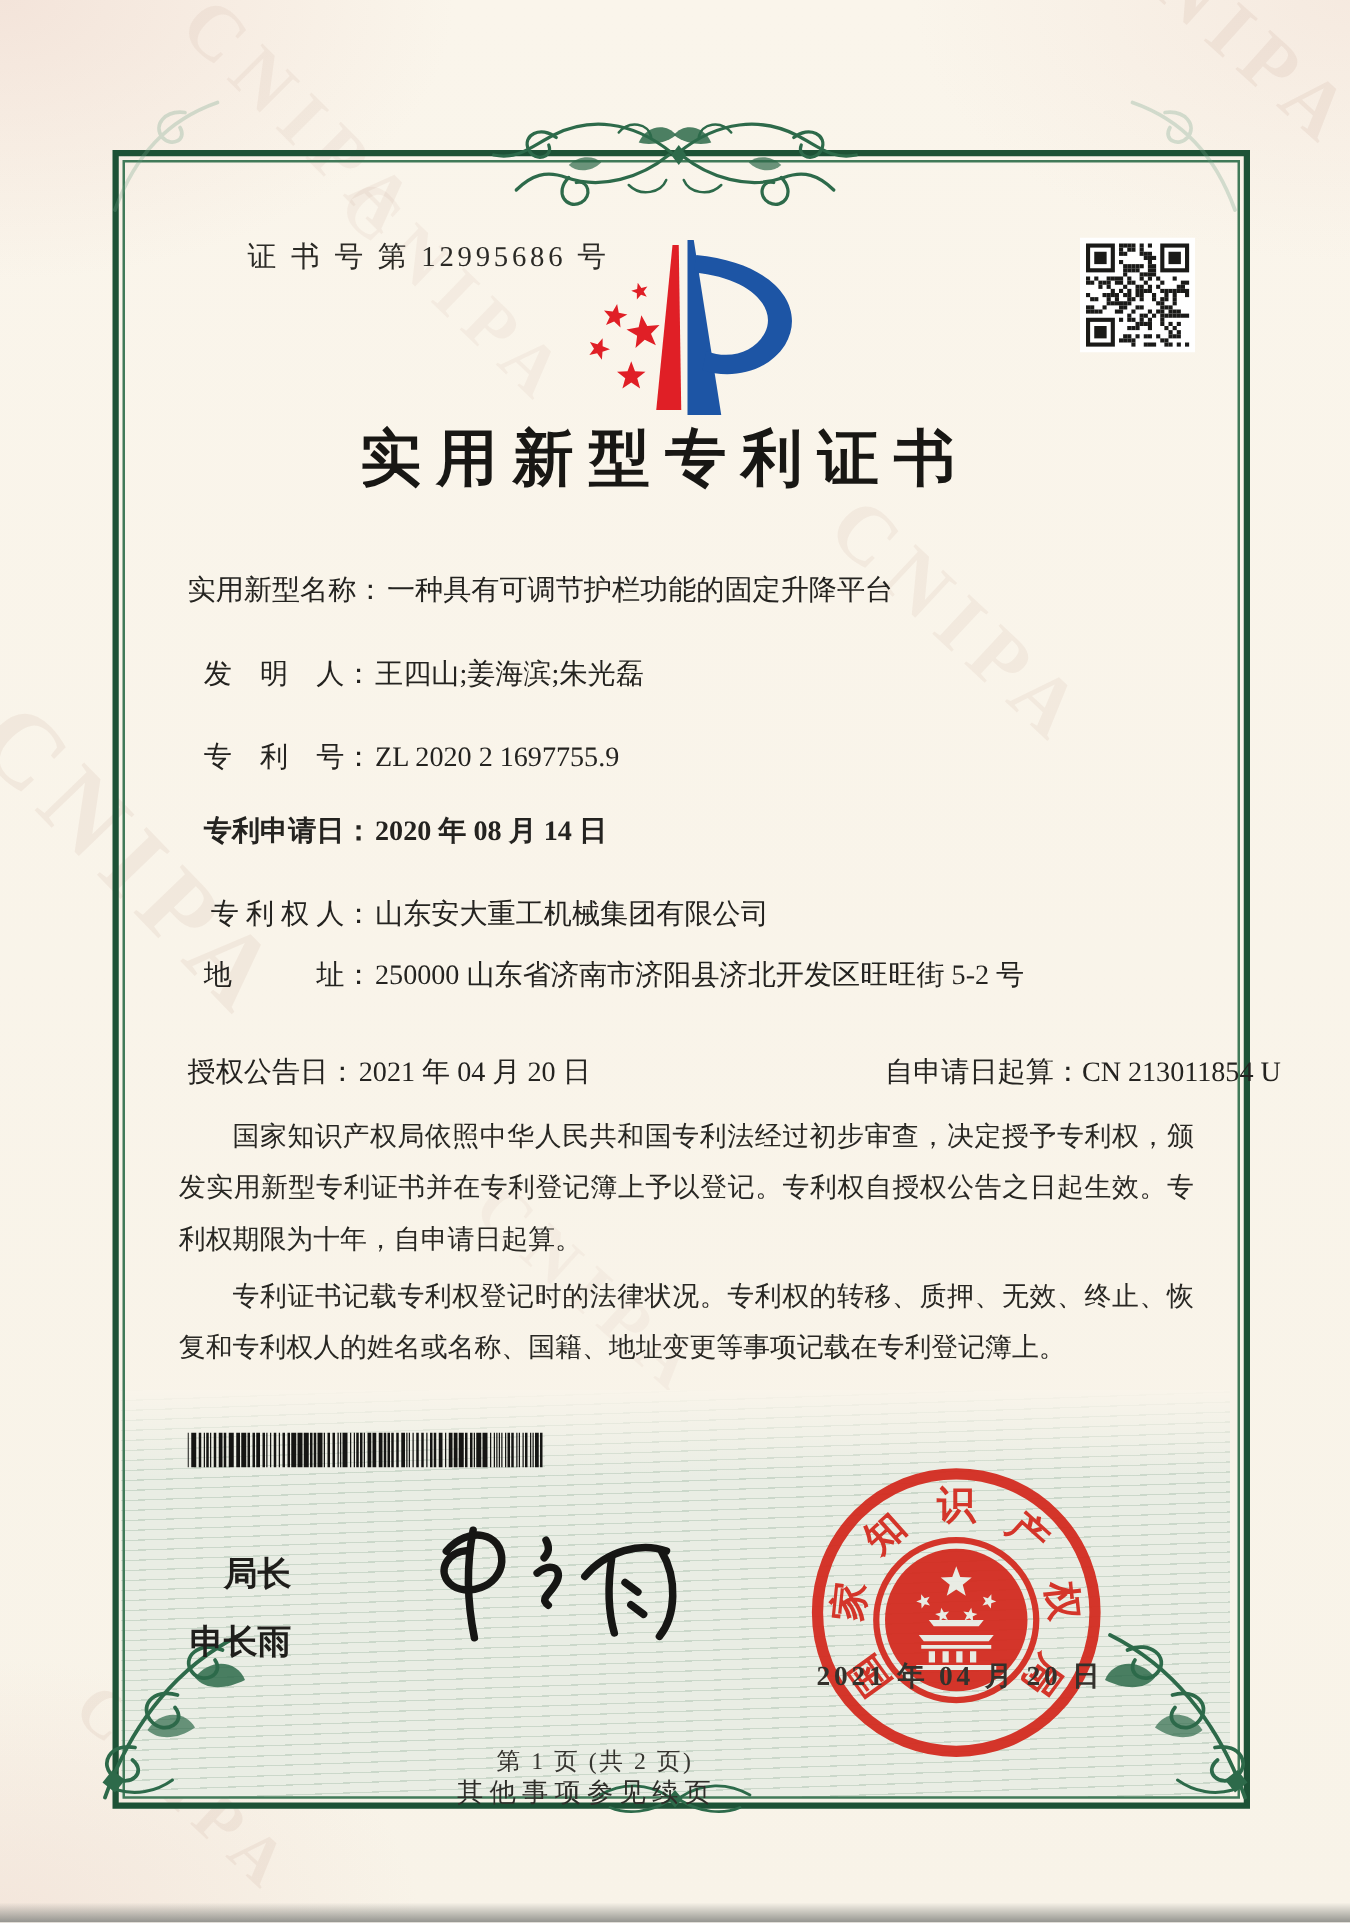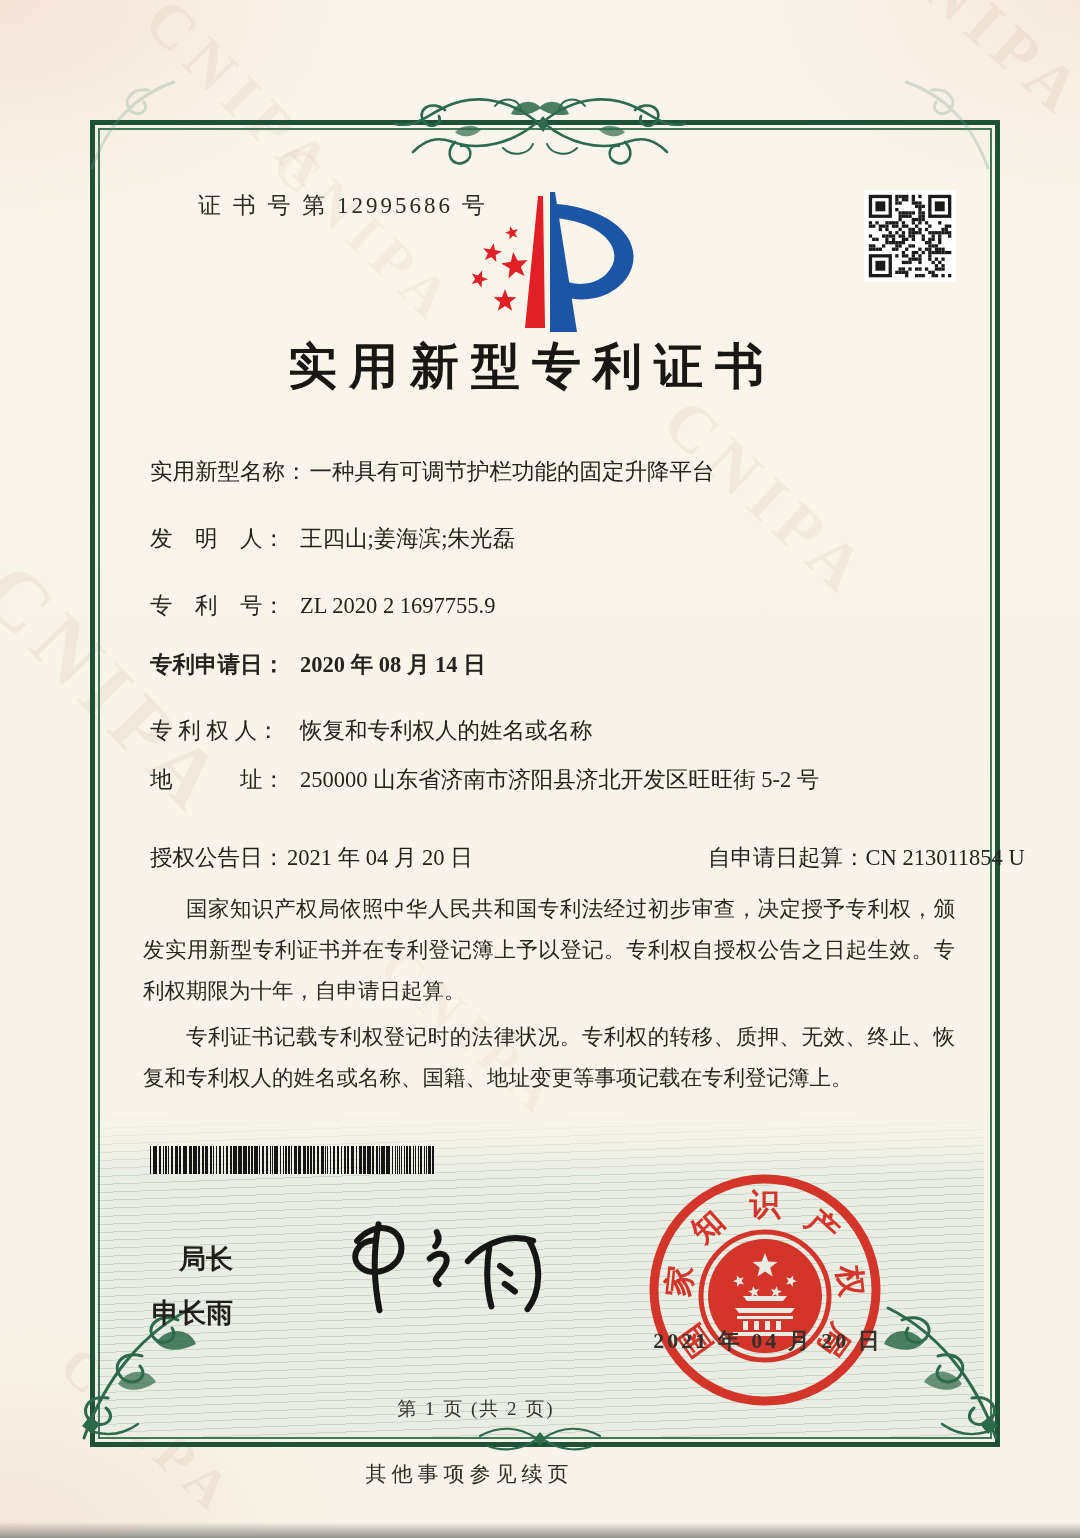--- a/index.html
+++ b/index.html
@@ -32,40 +32,40 @@
   .frame-inner{position:absolute;inset:3px;border:2px solid #417a59;}
   .flourish{position:absolute;pointer-events:none;}
   
   .cert-no{position:absolute;left:150px;top:190px;font-size:23px;letter-spacing:3px;color:#2b2a26;margin-left:48px;}
   .qr{position:absolute;left:864px;top:190px;}
   .logo{position:absolute;left:442px;top:176px;}
   .title{position:absolute;left:90px;top:334px;width:884px;text-align:center;
          font-size:49px;font-weight:700;letter-spacing:12px;color:#181714;}
   
   .field{position:absolute;left:150px;width:820px;font-size:22.5px;color:#242320;white-space:nowrap;}
-  .field .lab{display:inline-block;min-width:148px;}
+  .field .lab{display:inline-block;min-width:148px;text-align:right;}
   .field .val{margin-left:2px;}
   .grant2{position:absolute;left:558px;top:0;}
   
   .paras{position:absolute;left:143px;top:889px;width:812px;font-size:21.5px;
          line-height:41px;text-align:justify;color:#282723;}
   .paras p{margin:0 0 5px 0;text-indent:2em;}
   
   .barcode{position:absolute;left:150px;top:1146px;width:290px;height:28px;}
   .officer{position:absolute;left:152px;top:1232px;font-family:Liberation Sans, sans-serif;
            font-weight:700;font-size:27px;color:#1f1e1b;line-height:54px;text-align:right;}
   .signature{position:absolute;left:318px;top:1206px;transform:rotate(-2deg);}
   .seal{position:absolute;left:645px;top:1168px;}
   .seal-char{font-size:31px;font-weight:700;fill:#d3281c;
              font-family:"Liberation Serif",serif;text-anchor:middle;dominant-baseline:central;}
   .seal-date{position:absolute;left:648px;top:1326px;width:240px;text-align:center;
              font-size:22px;letter-spacing:3px;color:#33312c;font-weight:600;}
   .page-num{position:absolute;left:90px;top:1396px;width:772px;text-align:center;
             font-size:19px;letter-spacing:2px;color:#35342f;}
-  .cont-note{position:absolute;left:0;top:1460px;width:939px;text-align:center;
+  .cont-note{position:absolute;left:0;top:1420px;width:939px;text-align:center;
              font-size:21px;letter-spacing:5px;color:#2e2d29;}
 </style>
 </head>
 <body>
 
 <div class="page">
 
   <div class="wm" style="left:120px;top:60px;font-size:62px;opacity:.10;transform:rotate(45deg);">CNIPA</div>
   <div class="wm" style="left:860px;top:-14px;font-size:64px;opacity:.13;transform:rotate(42deg);">CNIPA</div>
   <div class="wm" style="left:250px;top:200px;font-size:58px;opacity:.09;transform:rotate(44deg);">CNIPA</div>
@@ -391,21 +391,21 @@
   <div class="field" style="top:523px;">
     <span class="lab">发　明　人：</span><span class="val">王四山;姜海滨;朱光磊</span>
   </div>
   <div class="field" style="top:590px;">
     <span class="lab">专　利　号：</span><span class="val">ZL 2020 2 1697755.9</span>
   </div>
   <div class="field" style="top:649px;font-weight:bold;">
     <span class="lab">专利申请日：</span><span class="val">2020 年 08 月 14 日</span>
   </div>
   <div class="field" style="top:715px;">
-    <span class="lab">专 利 权 人：</span><span class="val">恢复和专利权人的姓名或名称</span>
+    <span class="lab">专 利 权 人：</span><span class="val">山东安大重工机械集团有限公司</span>
   </div>
   <div class="field" style="top:764px;">
     <span class="lab">地　　　址：</span><span class="val">250000  山东省济南市济阳县济北开发区旺旺街 5-2 号</span>
   </div>
   <div class="field" style="top:842px;">
     <span class="lab" style="min-width:0;">授权公告日：</span><span class="val">2021 年 04 月 20 日</span>
     <span class="grant2">
       <span>自申请日起算：</span><span>CN 213011854 U</span>
     </span>
   </div>

